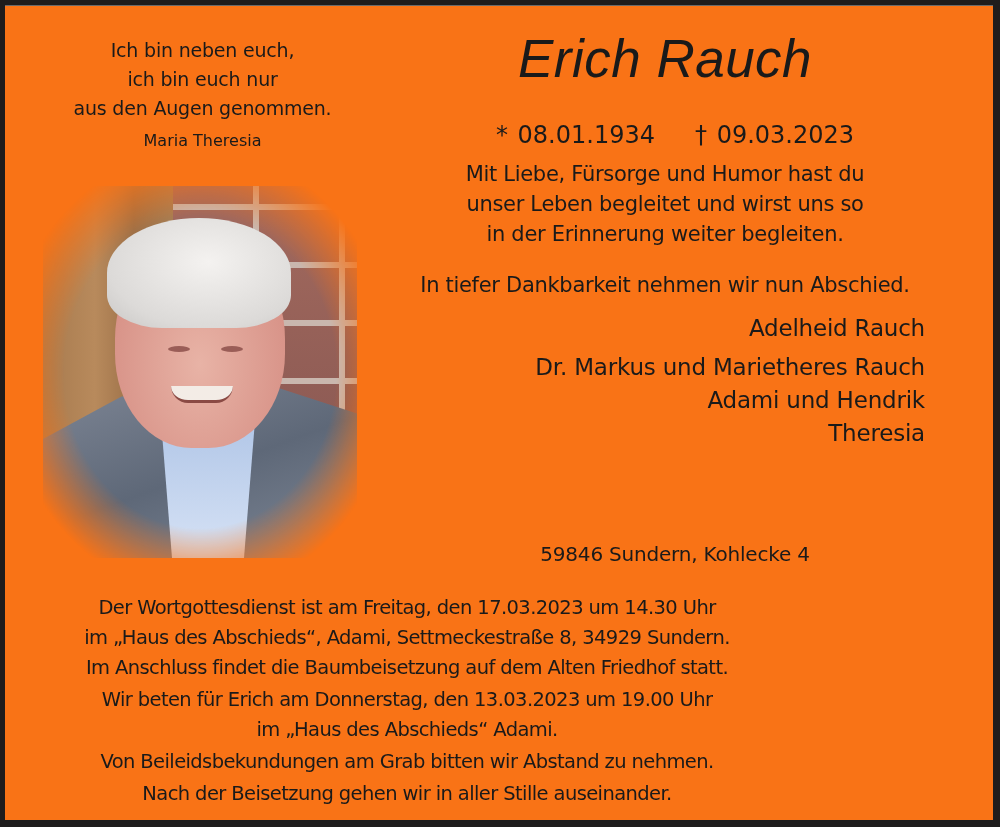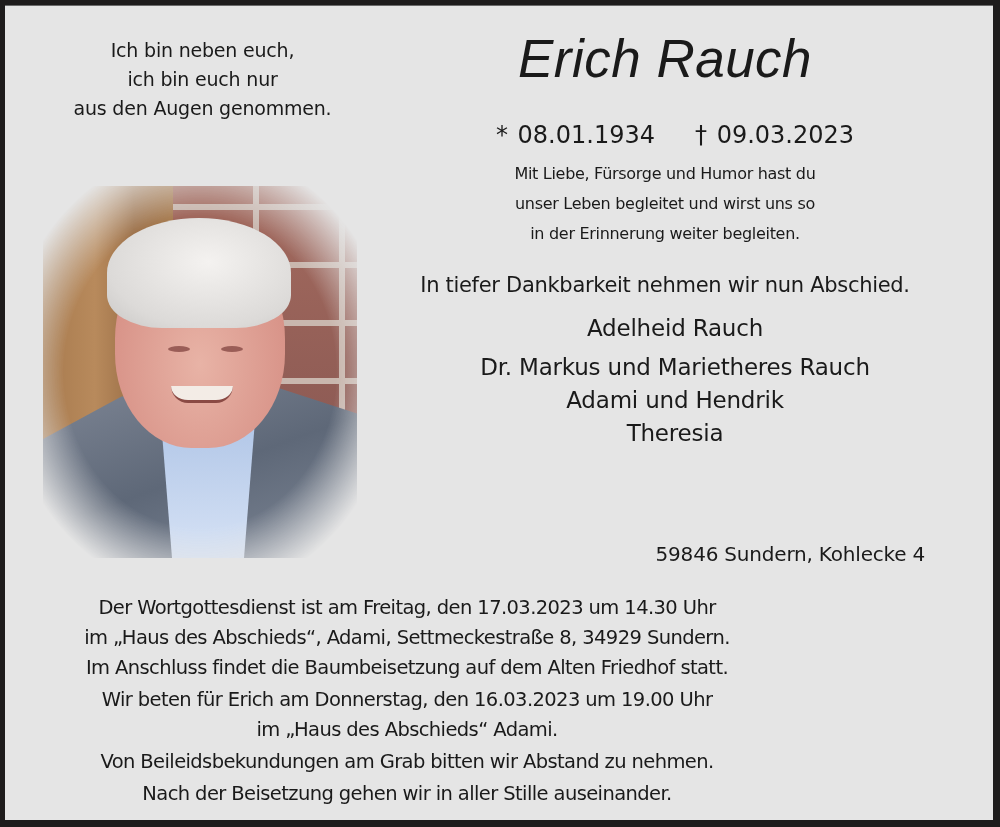--- a/index.html
+++ b/index.html
@@ -5,38 +5,38 @@
   html, body { margin: 0; padding: 0; }
   body {
     width: 1000px; height: 827px; overflow: hidden;
     background: #1e1c1c;
     font-family: "DejaVu Sans", "Liberation Sans", sans-serif;
     color: #1a1a1a;
   }
   .frame {
     position: absolute; left: 5px; top: 5px;
     width: 988px; height: 814px;
-    background: #e5e5e5;
+    background: #f97316;
     border-top: 1px solid #6a6a6a;
   }
   .abs { position: absolute; text-align: center; white-space: nowrap; }
   .quote { left: 0; width: 395px; top: 30px; font-size: 19px; line-height: 29px; letter-spacing: -0.2px; }
   .quote-author { left: 0; width: 395px; top: 125px; font-size: 16px; }
   .name {
     left: 420px; width: 480px; top: 22px;
     font-family: "Liberation Sans", sans-serif;
     font-style: italic; font-size: 53px; letter-spacing: 0.5px; font-weight: normal;
   }
   .dates { left: 440px; width: 460px; top: 101px; font-size: 24px; word-spacing: 2px; margin-top: 14px; }
   .dates .gap { display: inline-block; width: 40px; }
-  .message { left: 380px; width: 560px; top: 153px; font-size: 16px; line-height: 30px; letter-spacing: -0.3px; }
+  .message { left: 380px; width: 560px; top: 153px; font-size: 21px; line-height: 30px; letter-spacing: -0.3px; }
   .farewell { left: 380px; width: 560px; top: 267px; font-size: 21px; letter-spacing: -0.3px; }
   .family { left: 420px; width: 500px; top: 306px; font-size: 23px; line-height: 33px; letter-spacing: -0.2px; }
-  .family .grp { margin-bottom: 6px; }
-  .address { left: 420px; width: 500px; top: 536px; font-size: 20px; letter-spacing: -0.2px; text-align: right; }
+  .family .grp { margin-bottom: 6px; text-align: right; }
+  .address { left: 420px; width: 500px; top: 536px; font-size: 20px; letter-spacing: -0.2px; }
   .services { left: 0; width: 804px; top: 587px; font-size: 19.5px; line-height: 30px; letter-spacing: -0.6px; }
   .services .p { margin-bottom: 2px; }
   .photo {
     position: absolute; left: 38px; top: 180px; width: 314px; height: 372px;
     overflow: hidden;
     -webkit-mask-image: radial-gradient(ellipse 62% 60% at 50% 50%, #000 70%, transparent 100%);
             mask-image: radial-gradient(ellipse 62% 60% at 50% 50%, #000 70%, transparent 100%);
   }
   .photo .wood { position:absolute; left:0; top:0; width:130px; height:100%;
     background: linear-gradient(90deg,#a77a4e,#b88a5c 40%,#9c7048 70%,#a87d52); }
@@ -65,20 +65,21 @@
 </head>
 <body>
 
 <div class="frame">
 
   <div class="abs quote">
     <div>Ich bin neben euch,</div>
     <div>ich bin euch nur</div>
     <div>aus den Augen genommen.</div>
   </div>
+  <div class="abs quote-author">Maria Theresia</div>
 
   <div class="photo">
     <div class="wood"></div>
     <div class="bricks"></div>
     <div class="jacket"></div>
     <div class="shirt"></div>
     <div class="head"></div>
     <div class="hair"></div>
     <div class="eye" style="left:125px"></div>
     <div class="eye" style="left:178px"></div>
@@ -112,21 +113,21 @@
 
   <div class="abs address">59846 Sundern, Kohlecke 4</div>
 
   <div class="abs services">
     <div class="p">
       <div>Der Wortgottesdienst ist am Freitag, den 17.03.2023 um 14.30 Uhr</div>
       <div>im „Haus des Abschieds“, Adami, Settmeckestraße 8, 34929 Sundern.</div>
       <div>Im Anschluss findet die Baumbeisetzung auf dem Alten Friedhof statt.</div>
     </div>
     <div class="p">
-      <div>Wir beten für Erich am Donnerstag, den 16.03.2023 um 19.00 Uhr</div>
+      <div>Wir beten für Erich am Donnerstag, den 13.03.2023 um 19.00 Uhr</div>
       <div>im „Haus des Abschieds“ Adami.</div>
     </div>
     <div class="p">
       <div>Von Beileidsbekundungen am Grab bitten wir Abstand zu nehmen.</div>
     </div>
     <div class="p">
       <div>Nach der Beisetzung gehen wir in aller Stille auseinander.</div>
     </div>
   </div>
 

